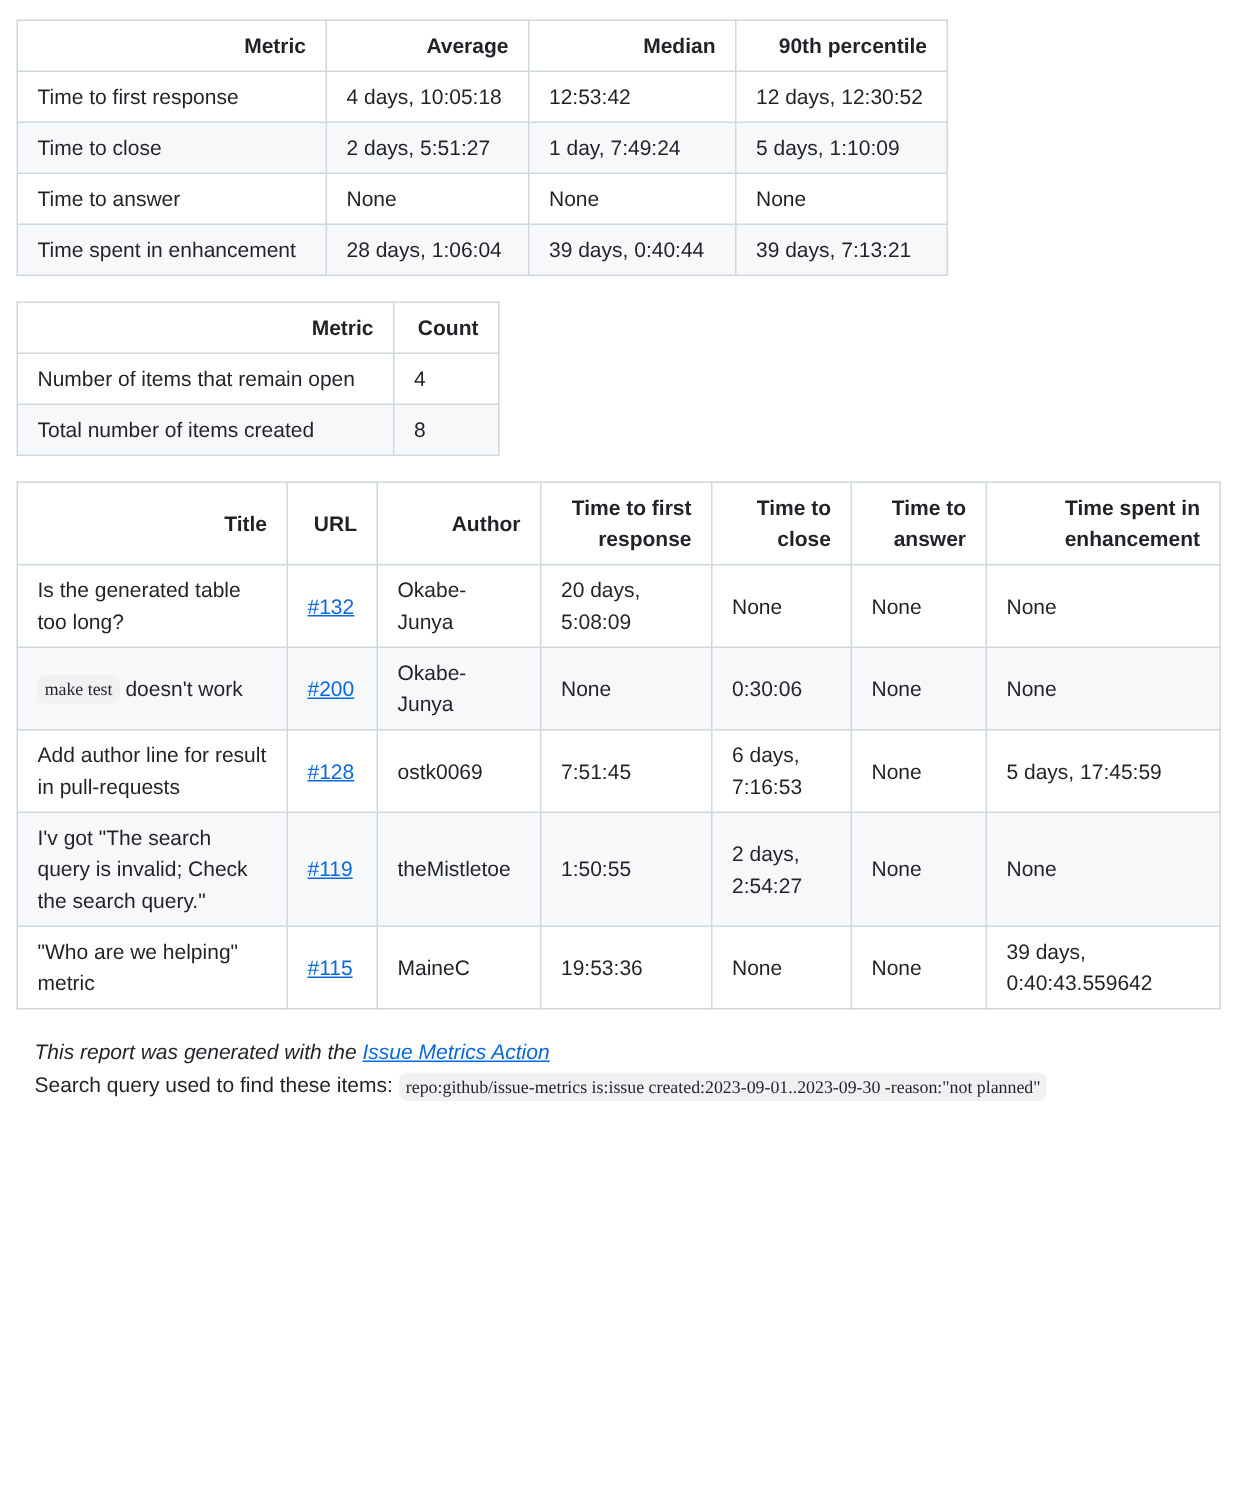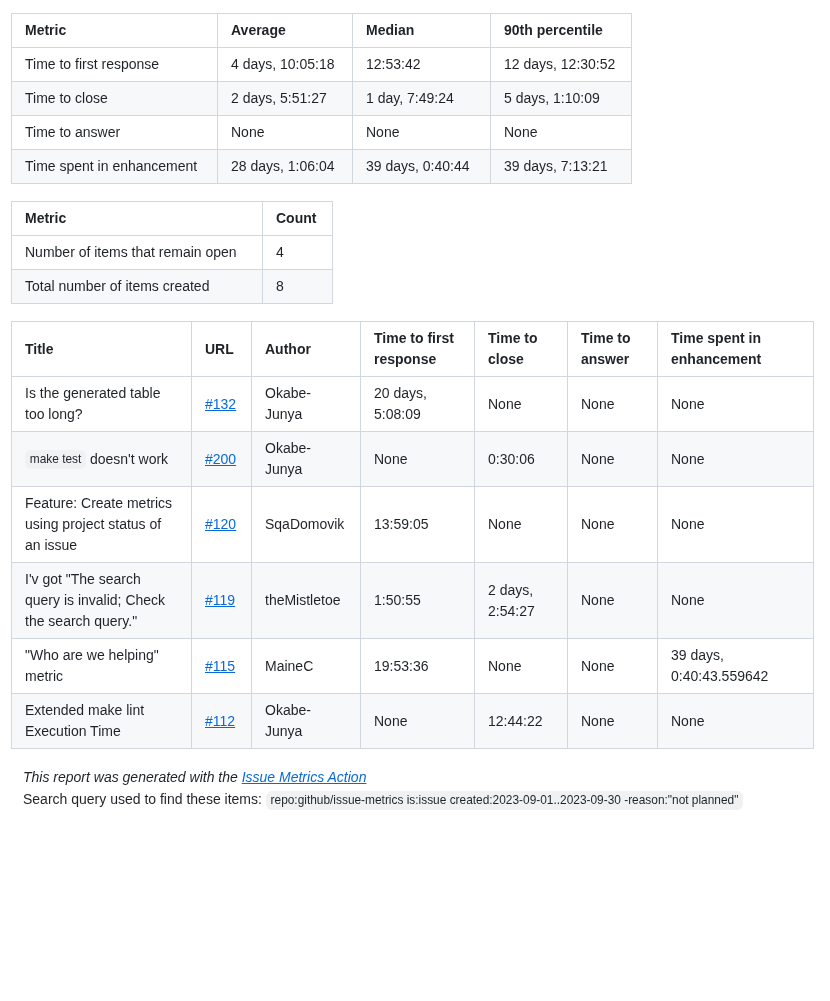--- a/index.html
+++ b/index.html
@@ -23,26 +23,26 @@
   table{
     border-collapse:collapse;
     table-layout:fixed;
     margin:0 0 17px 0;
   }
   th,td{
     border:1px solid var(--border);
     padding:6px 13px;
     overflow-wrap:break-word;
   }
-  th{font-weight:600;text-align:left;}
+  th{font-weight:600;text-align:right;}
   td{text-align:left;}
   tbody tr:nth-child(even){background:var(--row-alt);}
   .al-right{}
   code{
-    font-family:Liberation Sans, sans-serif;
+    font-family:Liberation Serif, serif;
     font-size:85%;
     background:var(--code-bg);
     padding:.2em .4em;
     border-radius:6px;
   }
   a{color:var(--link);text-decoration:underline;text-align:right;}
   .footer{margin:2px 0 0 12px;line-height:1.6;}
   .footer em{font-style:italic;}
   #summary-table{width:620px;}
   #count-table{width:321px;}
@@ -151,55 +151,46 @@
       <tr>
         <td><code>make test</code><span> doesn't work</span></td>
         <td><a href="#">#200</a></td>
         <td>Okabe-Junya</td>
         <td>None</td>
         <td>0:30:06</td>
         <td>None</td>
         <td>None</td>
       </tr>
       <tr>
-        <td><span>Feature: Create metrics using project status of an issue</span></td>
-        <td><a href="#">#120</a></td>
-        <td>SqaDomovik</td>
-        <td>13:59:05</td>
+        <td><span>Add author line for result in pull-requests</span></td>
+        <td><a href="#">#128</a></td>
+        <td>ostk0069</td>
+        <td>7:51:45</td>
+        <td>6 days, 7:16:53</td>
         <td>None</td>
-        <td>None</td>
-        <td>None</td>
+        <td>5 days, 17:45:59</td>
       </tr>
       <tr>
         <td><span>I'v got "The search query is invalid; Check the search query."</span></td>
         <td><a href="#">#119</a></td>
         <td>theMistletoe</td>
         <td>1:50:55</td>
         <td>2 days, 2:54:27</td>
         <td>None</td>
         <td>None</td>
       </tr>
       <tr>
         <td><span>"Who are we helping" metric</span></td>
         <td><a href="#">#115</a></td>
         <td>MaineC</td>
         <td>19:53:36</td>
         <td>None</td>
         <td>None</td>
         <td>39 days, 0:40:43.559642</td>
       </tr>
-      <tr>
-        <td><span>Extended make lint Execution Time</span></td>
-        <td><a href="#">#112</a></td>
-        <td>Okabe-Junya</td>
-        <td>None</td>
-        <td>12:44:22</td>
-        <td>None</td>
-        <td>None</td>
-      </tr>
     </tbody>
 </table>
 
 <p class="footer">
   <em><span>This report was generated with the </span><a href="#">Issue Metrics Action</a></em>
   <br>
   <span><span>Search query used to find these items: </span><code>repo:github/issue-metrics is:issue created:2023-09-01..2023-09-30 -reason:"not planned"</code></span>
 </p>
 
 </body></html>

